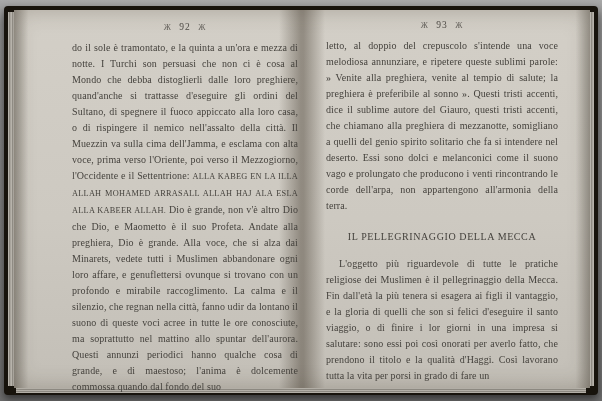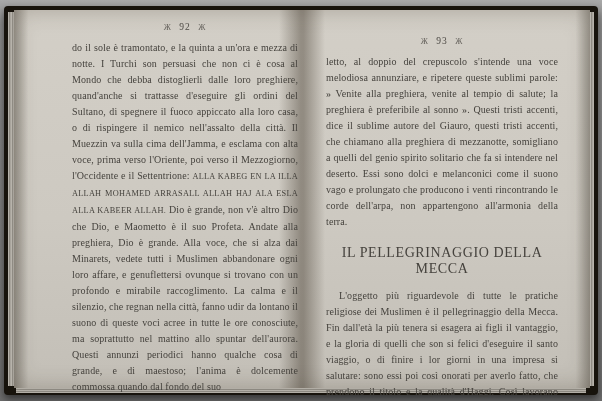--- a/index.html
+++ b/index.html
@@ -38,38 +38,38 @@
         rgba(40,35,25,0) 97.5%, rgba(40,35,25,0.30) 100%),
       linear-gradient(180deg, #d3cfc7 0%, #cdc9c1 55%, #c3bfb7 100%);
     box-shadow: inset 0 0 22px rgba(60,50,35,0.28);
   }
 
   .page {
     position: absolute; top: 10px; height: 378px;
     color: #474440;
   }
   .page-left  { left: 14px;  width: 288px; padding: 12px 4px 0 58px; }
-  .page-right { left: 302px; width: 286px; padding: 26px 30px 0 24px; }
+  .page-right { left: 302px; width: 286px; padding: 10px 30px 0 24px; }
 
   .page-header {
     text-align: center; font-size: 9.5px; color: #4d4a45;
     letter-spacing: 1px; margin-bottom: 8px; white-space: nowrap;
   }
   .page-header .ornament { font-size: 8px; opacity: 0.85; }
   .page-header .pagenum { margin: 0 4px; }
 
   .page-text {
     font-size: 10px; line-height: 16px; text-align: justify;
     letter-spacing: 0.1px; color: #45423d;
   }
   .page-text p { margin: 0; }
   .adhan-caps { font-size: 8.3px; letter-spacing: 0.25px; }
 
   .section-heading {
-    text-align: center; font-size: 14px; font-weight: normal;
+    text-align: center; font-size: 10px; font-weight: normal;
     letter-spacing: 0.6px; margin: 15px 0 11px 0; color: #45423d;
   }
   .para-indent { text-indent: 13px; }
 </style>
 </head>
 <body>
 
 <div class="scan">
 
   <div class="book-cover"></div>

